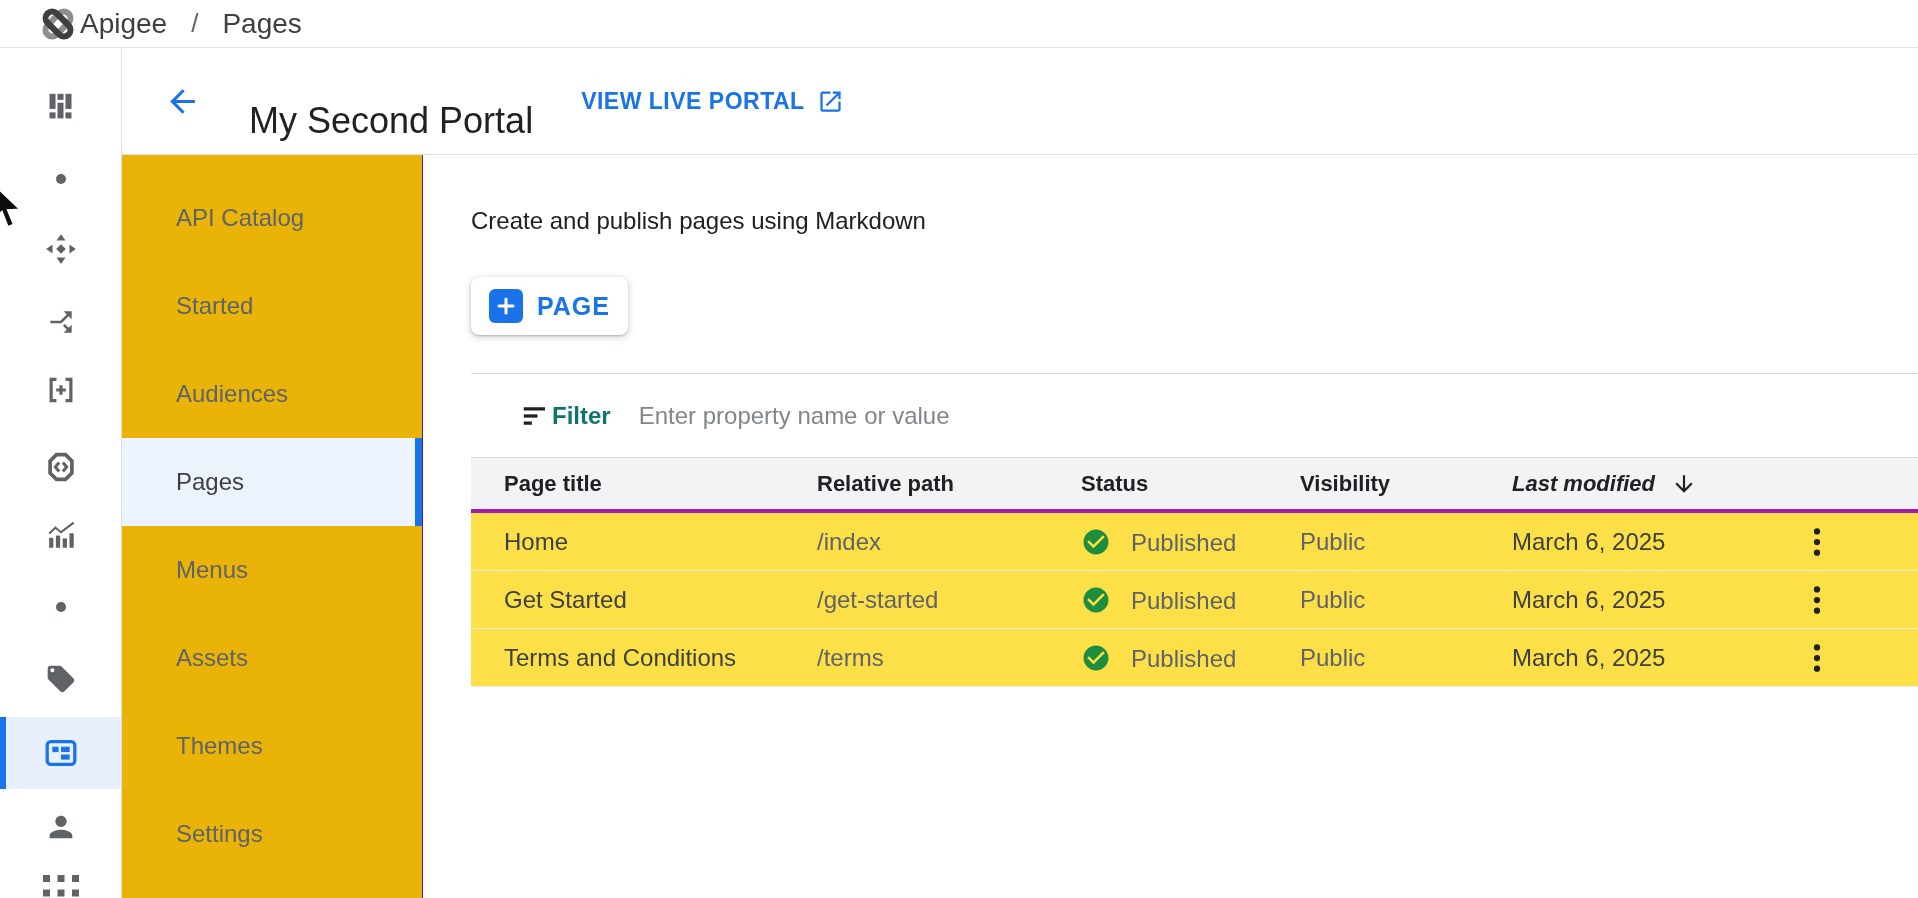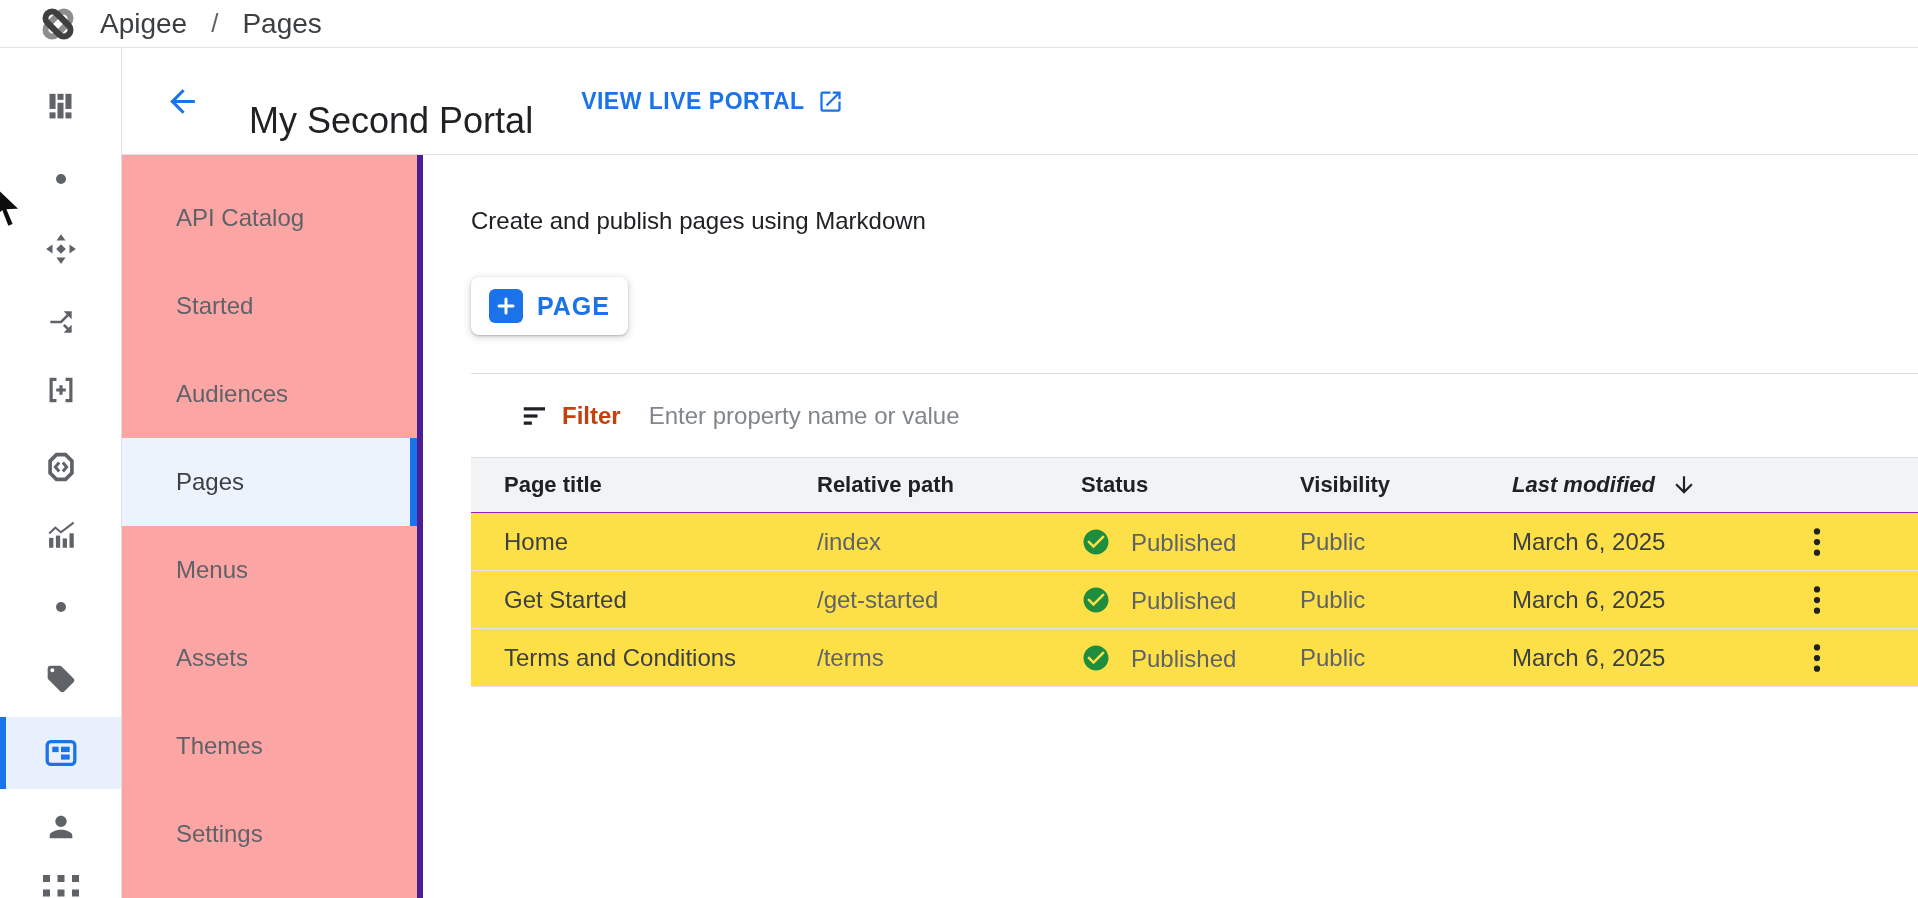--- a/index.html
+++ b/index.html
@@ -7,21 +7,21 @@
   .screen{
     position:relative; width:1918px; height:898px; overflow:hidden;
     font-family:"Liberation Sans", sans-serif; background:#fff; color:#202124;
   }
   
   .topbar{
     position:absolute; left:0; top:0; width:1918px; height:48px;
     display:flex; align-items:center; border-bottom:1px solid #e3e4e6; background:#fff; z-index:5;
   }
   .topbar .logo{ margin-left:37px; display:flex; align-items:center; }
-  .topbar .brand{ margin-left:21px; font-size:28px; color:#3c4043; }
+  .topbar .brand{ margin-left:1px; font-size:28px; color:#3c4043; }
   .topbar .sep{ margin:0 24px; font-size:26px; color:#5f6368; }
   .topbar .crumb{ font-size:28px; color:#3c4043; }
   
   .rail{
     position:absolute; left:0; top:48px; width:122px; height:850px;
     border-right:1px solid #e0e0e0; background:#fff; z-index:4;
   }
   .rail-btn{
     position:absolute; left:0; width:121px; height:72px;
     display:flex; align-items:center; justify-content:center;
@@ -37,21 +37,21 @@
   .back-btn{ margin-left:42px; background:none; border:none; cursor:pointer; display:flex; }
   .ptitle{ margin-left:48px; font-size:36px; font-weight:400; color:#202124;margin-top:39px; }
   .live-link{
     margin-left:48px; display:flex; align-items:center; gap:12px;
     font-size:23px; font-weight:700; letter-spacing:.5px; color:#1a73e8;
     background:none; border:none; cursor:pointer;
   }
   
   .subnav{
     position:absolute; left:122px; top:155px; width:301px; height:743px;
-    padding-top:19px; border-right:6px solid #4c1d95; background:#fca5a5;
+    padding-top:19px; border-right:1px solid #4c1d95; background:#eab308;
   }
   .subnav-item{
     height:88px; display:flex; align-items:center; padding-left:54px;
     font-size:24px; color:#5f6368; cursor:pointer;
   }
   .subnav-item.sel{ background:#edf3fd; box-shadow:inset -7px 0 0 #1a73e8; color:#3c4043; }
   
   .content{ position:absolute; left:423px; top:155px; width:1495px; height:743px; background:#fff; }
   .desc{ position:absolute; left:48px; top:52px; font-size:24px; color:#202124; }
   .page-btn{
@@ -60,32 +60,32 @@
     background:#fff; border:none; border-radius:8px; cursor:pointer;
     box-shadow:0 1px 2px rgba(60,64,67,.3), 0 2px 6px 2px rgba(60,64,67,.15);
   }
   .plus-box{
     width:34px; height:34px; border-radius:6px; background:#1a73e8;
     display:flex; align-items:center; justify-content:center;
   }
   .page-btn-label{ font-size:25px; font-weight:700; letter-spacing:1px; color:#1a73e8; }
   .panel{ position:absolute; left:48px; top:218px; width:1447px; border-top:1px solid #dadce0; }
   .filter-row{ height:83px; display:flex; align-items:center; padding-left:49px; }
-  .filter-label{ margin-left:12px; font-size:24px; font-weight:700; color:#c2410c; }
+  .filter-label{ margin-left:2px; font-size:24px; font-weight:700; color:#0f766e; }
   .filter-input{
     margin-left:28px; flex:1; border:none; outline:none;
     font-family:"Liberation Sans", sans-serif; font-size:24px; color:#202124; background:transparent;
   }
   .filter-input::placeholder{ color:#80868b; opacity:1; }
   .grid{
     display:grid; grid-template-columns:313px 264px 219px 212px 285px 40px;
     padding-left:33px; align-items:center;
   }
   .thead{
-    height:56px; background:#f1f3f4; border-top:1px solid #dadce0; border-bottom:1px solid #a21caf;
+    height:56px; background:#f1f3f4; border-top:1px solid #dadce0; border-bottom:4px solid #a21caf;
     font-size:22px; font-weight:700; color:#202124;
   }
   .th-sort{ display:flex; align-items:flex-end; gap:16px;font-style:italic; }
   .trow{ height:58px; border-bottom:1px solid #e4e5e7; font-size:24px; background:#fde047; }
   .cell-title{ color:#3c4043; }
   .cell-path, .cell-vis, .cell-status-text{ color:#5f6368; }
   .cell-date{ color:#3c4043; }
   .cell-status{ display:flex; align-items:flex-end; gap:20px; }
   .kebab-btn{ width:40px; height:44px; background:none; border:none; cursor:pointer;
     display:flex; align-items:center; justify-content:center; }

